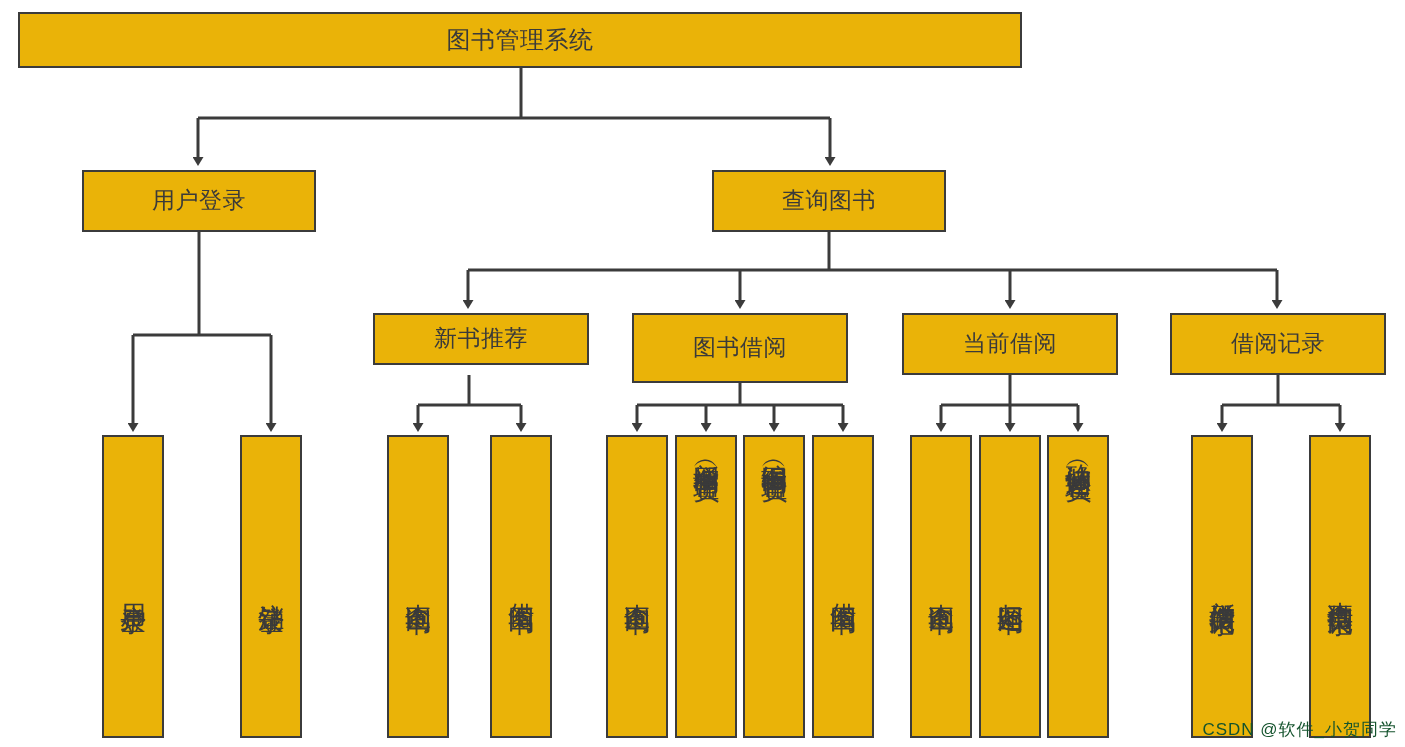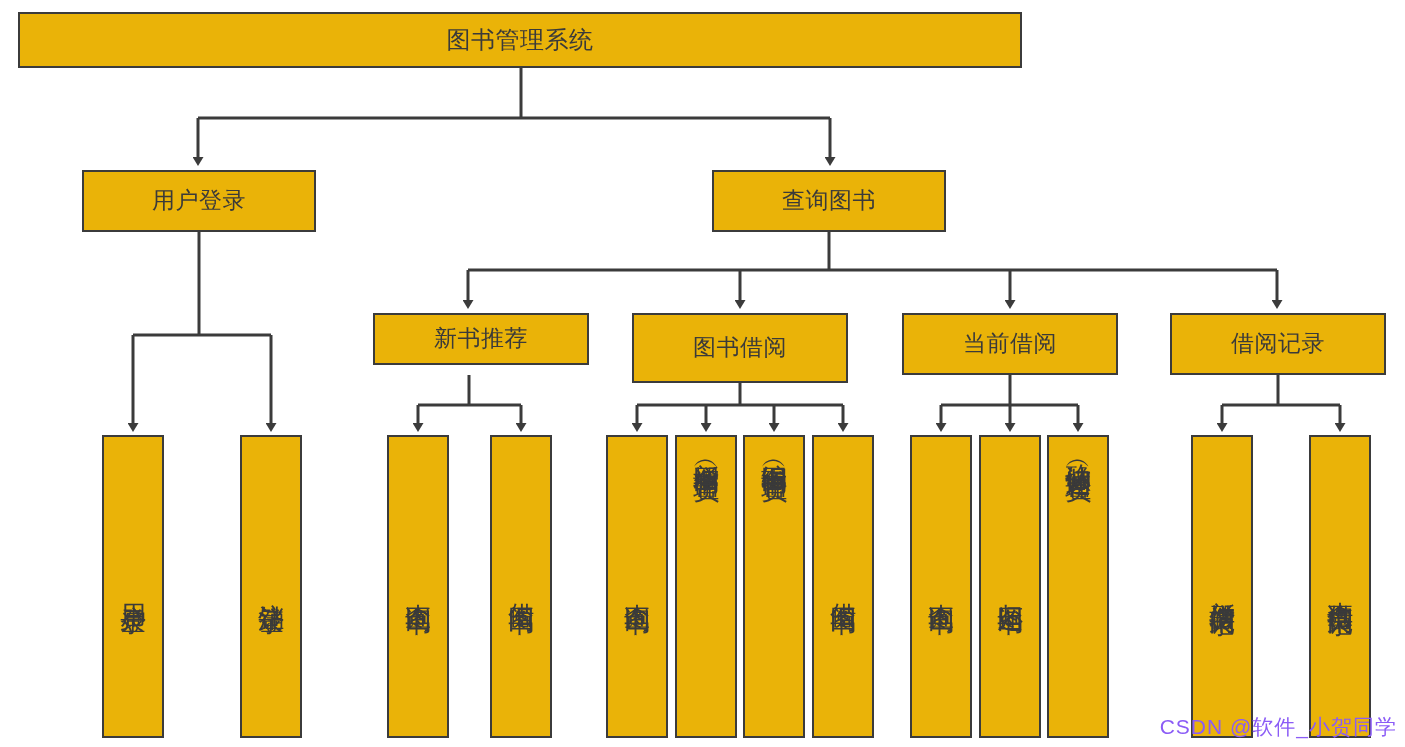--- a/index.html
+++ b/index.html
@@ -63,22 +63,22 @@
     white-space: pre;
   }
   .node.vertical.centered {
     align-items: center;
     padding-top: 0;
   }
   #watermark {
     position: absolute;
     right: 8px;
     bottom: 6px;
-    font-size: 21px;
-    color: #8b5cf6;
+    font-size: 17px;
+    color: #14532d;
     letter-spacing: 1px;
     white-space: nowrap;
   }
 </style>
 </head>
 <body>
 
 <div id="diagram-root">
 
   <svg class="wires" viewBox="0 0 1405 747" xmlns="http://www.w3.org/2000/svg">

